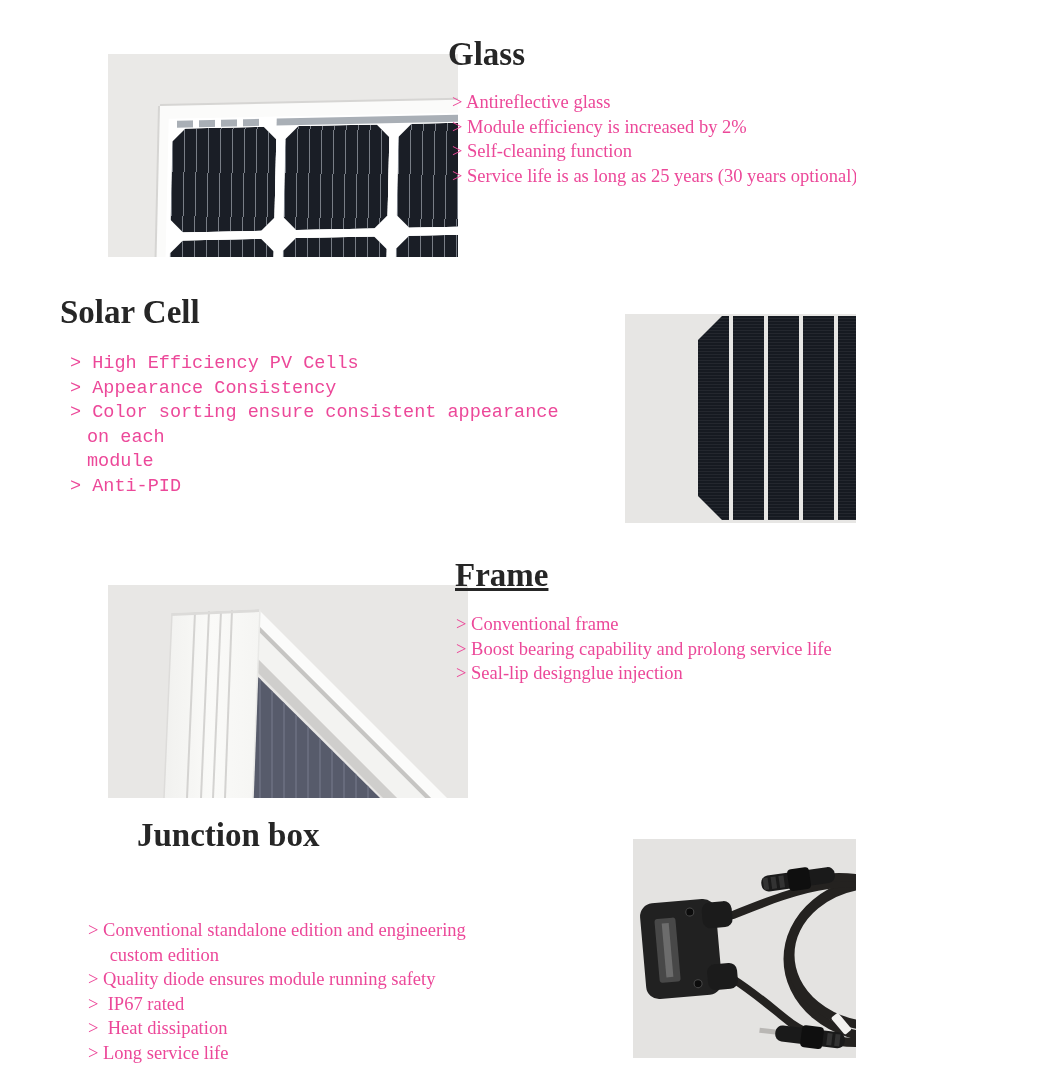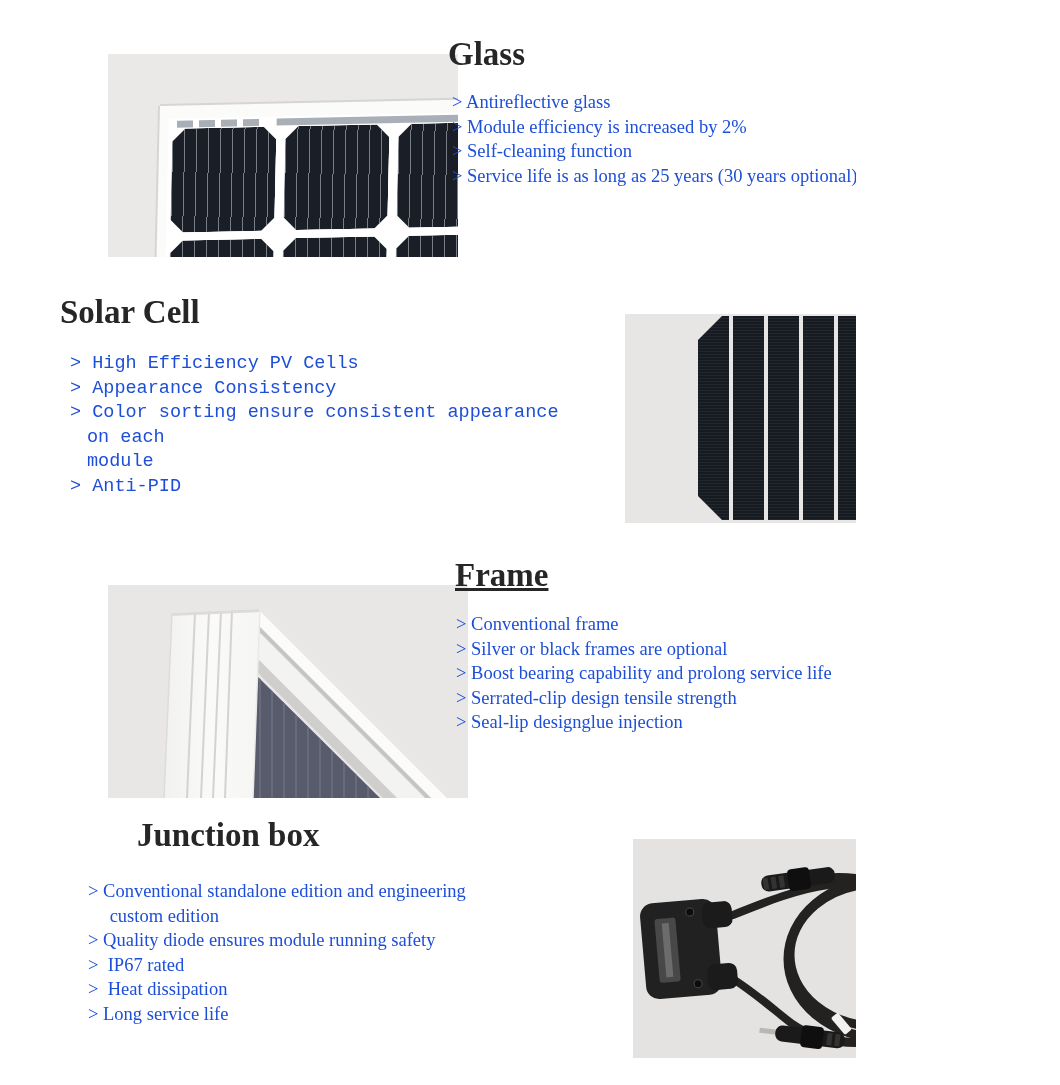--- a/index.html
+++ b/index.html
@@ -1,31 +1,31 @@
 <!DOCTYPE html>
 <html><head>
 <meta charset="utf-8">
 <style>
   html,body{margin:0;padding:0;background:#ffffff;}
   .page{position:relative;width:856px;height:1085px;background:#ffffff;overflow:hidden;
         font-family:"Liberation Serif","DejaVu Serif",serif;color:#303030;border-radius:21px;}
 
   
   .title{position:absolute;margin:0;font-size:33px;line-height:40px;font-weight:bold;color:#262626;white-space:nowrap;}
-  .bullets{position:absolute;font-size:18.5px;line-height:24.5px;color:#1d4ed8;}
+  .bullets{position:absolute;font-size:18.5px;line-height:24.5px;color:#ec4899;}
   .li{white-space:pre-wrap;padding-left:17px;text-indent:-17px;}
 
   .t-glass{left:448px;top:34px;}
   .b-glass{left:452px;top:90px;width:592px;}
   .t-solar{left:60px;top:292px;text-align:center;}
   .b-solar{left:70px;top:352px;width:505px;font-family:Liberation Mono, monospace;}
   .t-frame{left:455px;top:555px;text-decoration:underline;}
   .b-frame{left:456px;top:612px;width:585px;}
   .t-junction{left:92px;top:815px;margin-left:45px;}
-  .b-junction{left:88px;top:879px;width:475px;}
+  .b-junction{left:88px;top:918px;width:475px;}
 
   
   .fig{position:absolute;overflow:hidden;}
   .fig-glass{left:68px;top:38px;width:350px;height:203px;background:#eae9e7;}
   .fig-cell{left:585px;top:298px;width:353px;height:209px;background:#e7e6e4;}
   .fig-frame{left:68px;top:569px;width:360px;height:213px;background:#e8e7e5;}
   .fig-junction{left:593px;top:823px;width:354px;height:219px;background:#e4e3e1;}
   .fig svg{position:absolute;left:0;top:0;width:100%;height:100%;display:block;}
 
   
@@ -144,23 +144,21 @@
           <line x1="124" y1="25" x2="117" y2="213" stroke="#d4d3d1" stroke-width="2"></line>
           <polygon points="64,28 152,24 151,27 63,31" fill="#dcdbd9"></polygon>
           <line x1="64" y1="28" x2="56" y2="213" stroke="#dddcda" stroke-width="1.5"></line>
           <line x1="152" y1="24" x2="145" y2="213" stroke="#e9e9e7" stroke-width="1.5"></line>
         </g>
       </svg>
     </figure>
     <h2 class="title t-frame">Frame</h2>
     <div class="bullets b-frame">
       <div class="li">&gt; Conventional frame</div>
-      <div class="li">&gt; Silver or black frames are optional</div>
       <div class="li">&gt; Boost bearing capability and prolong service life</div>
-      <div class="li">&gt; Serrated-clip design tensile strength</div>
       <div class="li">&gt; Seal-lip designglue injection</div>
     </div>
   </section>
 
   <section>
     <h2 class="title t-junction">Junction box</h2>
     <div class="bullets b-junction">
       <div class="li">&gt; Conventional standalone edition and engineering
  custom edition</div>
       <div class="li">&gt; Quality diode ensures module running safety</div>

